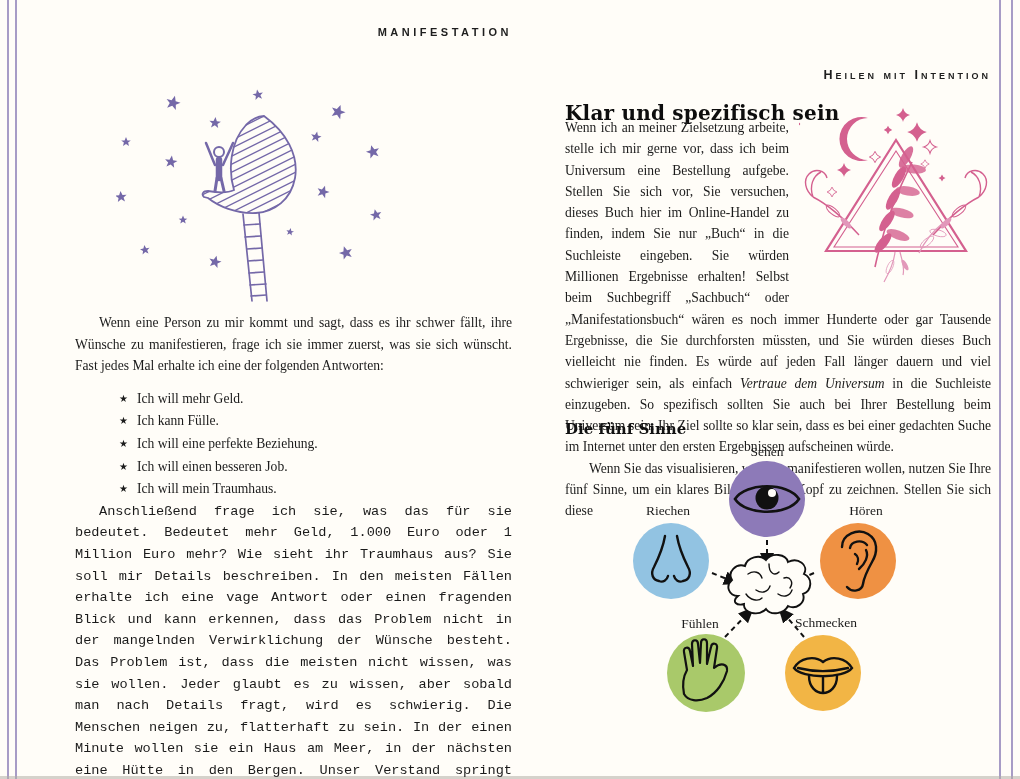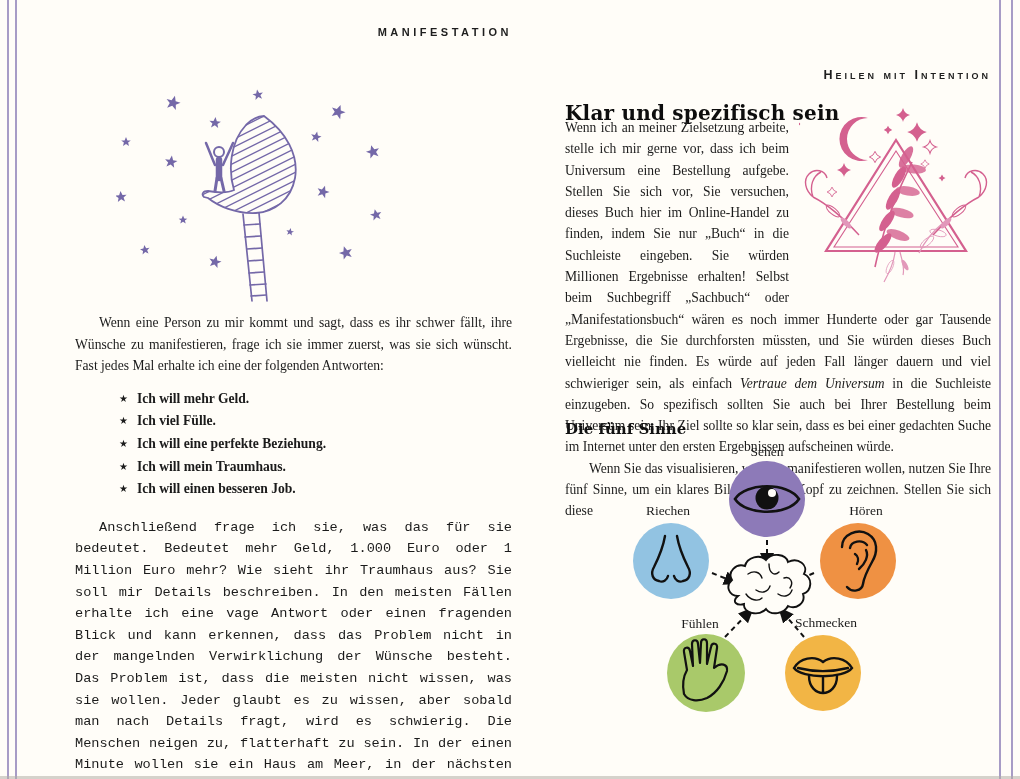--- a/index.html
+++ b/index.html
@@ -21,21 +21,21 @@
   
   .left-col{left:75px;width:437px;}
   .right-col{left:565px;width:426px;}
   .moon-illo{position:absolute;left:116px;top:80px;}
   .body-text{
     position:absolute;top:312px;font-size:13.6px;line-height:21.6px;
     text-align:justify;
   }
   .body-text p{margin:0;text-indent:24px;}
   .body-text p.follow{font-family:Liberation Mono, monospace;}
-  .wish-list{list-style:none;margin:11px 0 16px 0;padding:0 0 0 44px;font-weight:bold;}
+  .wish-list{list-style:none;margin:11px 0 0 0;padding:0 0 0 44px;}
   .wish-list li{line-height:21.6px;text-indent:0;}
   .wish-list .star{font-family:"DejaVu Sans",sans-serif;font-size:10px;margin-right:9px;position:relative;top:-1px;}
 
   
   .chapter-heading{
     position:absolute;top:88px;left:565px;width:426px;
     font-family:"DejaVu Serif",serif;font-weight:700;font-size:20px;color:#0d0d0d;
     letter-spacing:.2px;
   }
   .rp-text{
@@ -114,24 +114,24 @@
       <path d="M127,134 L136,221 M143,133 L151,221"></path>
       <path d="M128,145 L144,144 M129,157 L145,156 M131,169 L146,168 M132,181 L147,180 M133,193 L148,192 M134,205 L150,204 M135,216 L150,215"></path>
     </g>
   </g>
 </svg>
 
 <div class="body-text left-col">
   <p>Wenn eine Person zu mir kommt und sagt, dass es ihr schwer fällt, ihre Wünsche zu manifestieren, frage ich sie immer zuerst, was sie sich wünscht. Fast jedes Mal erhalte ich eine der folgenden Antworten:</p>
   <ul class="wish-list">
     <li><span class="star">★</span><span>Ich will mehr Geld.</span></li>
-    <li><span class="star">★</span><span>Ich viel Fülle.</span></li>
+    <li><span class="star">★</span><span>Ich kann Fülle.</span></li>
     <li><span class="star">★</span><span>Ich will eine perfekte Beziehung.</span></li>
+    <li><span class="star">★</span><span>Ich will einen besseren Job.</span></li>
     <li><span class="star">★</span><span>Ich will mein Traumhaus.</span></li>
-    <li><span class="star">★</span><span>Ich will einen besseren Job.</span></li>
   </ul>
   <p class="follow">Anschließend frage ich sie, was das für sie bedeutet. Bedeutet mehr Geld, 1.000 Euro oder 1 Million Euro mehr? Wie sieht ihr Traumhaus aus? Sie soll mir Details beschreiben. In den meisten Fällen erhalte ich eine vage Antwort oder einen fragenden Blick und kann erkennen, dass das Problem nicht in der mangelnden Verwirklichung der Wünsche besteht. Das Problem ist, dass die meisten nicht wissen, was sie wollen. Jeder glaubt es zu wissen, aber sobald man nach Details fragt, wird es schwierig. Die Menschen neigen zu, flatterhaft zu sein. In der einen Minute wollen sie ein Haus am Meer, in der nächsten eine Hütte in den Bergen. Unser Verstand springt gerne hin und her. Er kann nur schwer ein statisches Bild und Details festhalten, sodass wir nur eine vage Vorstellung davon haben, was uns gefallen könnte. Dies macht es fast unmöglich, etwas klar zu visualisieren.</p>
 </div>
 
 <div class="running-head right right-col">Heilen mit Intention</div>
 
 <h1 class="chapter-heading">Klar und spezifisch sein</h1>
 
 <div class="rp-text right-col">
   <div class="pink-float">

